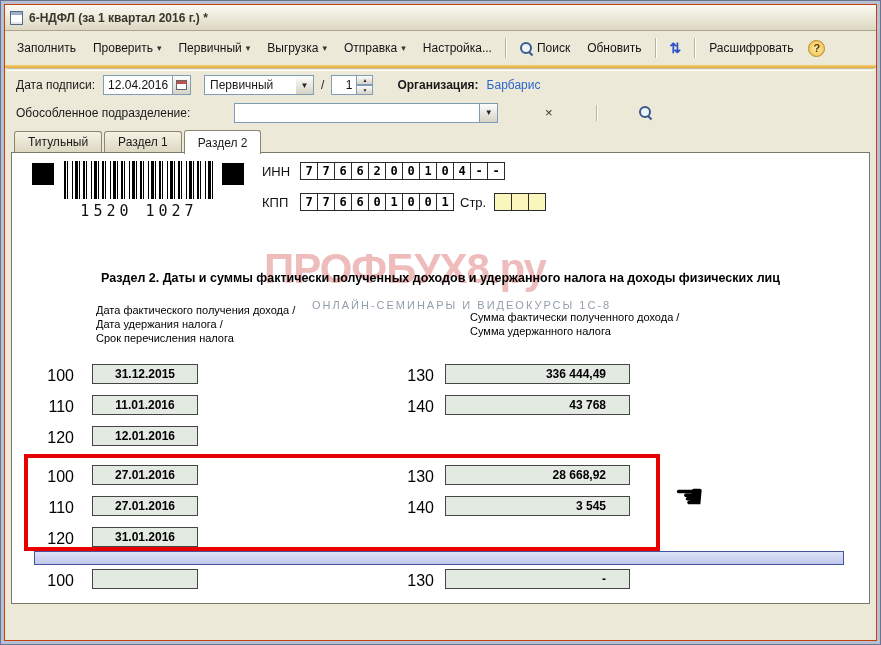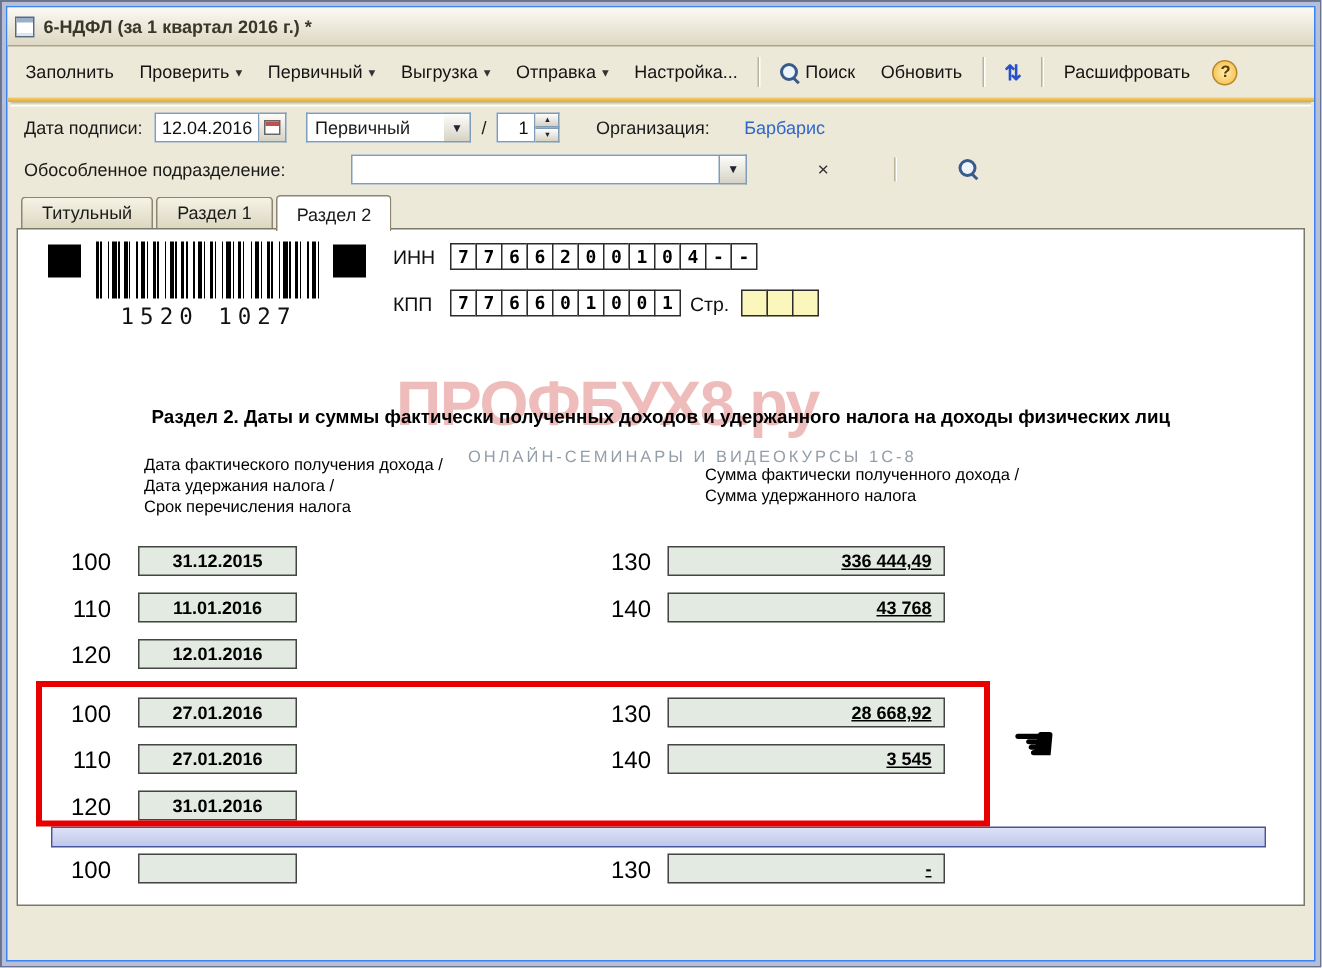--- a/index.html
+++ b/index.html
@@ -1,20 +1,20 @@
 <!DOCTYPE html>
 <html><head>
 <meta charset="utf-8">
 <style>
   * { margin:0; padding:0; box-sizing:border-box; }
   html,body { background:#ffffff; }
   body { font-family:"Liberation Sans", sans-serif; font-size:12px; color:#1a1a1a; }
 
   .window { position:relative; width:881px; height:645px; border:1px solid #6a7490;
-            box-shadow: inset 0 0 0 3px #b6bfd4; background:#3b82f6; overflow:hidden; }
+            box-shadow: inset 0 0 0 3px #b6bfd4; background:#c2410c; overflow:hidden; }
   .win-inner { position:absolute; inset:4px; display:flex; flex-direction:column; background:#ece9d8; }
 
   
   .titlebar { height:26px; display:flex; align-items:center;
               background:linear-gradient(#fbfaf3,#ddd8c2); border-bottom:1px solid #aaa68c; }
   .doc-icon { width:13px; height:14px; background:#fff; border:1px solid #5a6a84;
               box-shadow: inset 0 3px 0 #9ab0c8, inset 0 -2px 0 #dde6ef; margin:0 6px 0 5px; }
   .title-text { font-weight:bold; color:#39362a; white-space:nowrap; }
 
   
@@ -56,21 +56,21 @@
   .cal-icon { position:relative; width:11px; height:10px; border:1px solid #666; background:#fff; }
   .cal-icon::before { content:""; position:absolute; top:0; left:0; right:0; height:3px; background:#c05050; }
   .combo-text { width:92px; height:20px; border:1px solid #7f9db9; border-right:none; background:#fff;
                 padding:1px 5px; line-height:16px; }
   .combo-arr { font-size:8px; color:#223; }
   .slash { margin:0 7px; }
   .spin { display:inline-flex; flex-direction:column; }
   .spin button { width:16px; height:10px; border:1px solid #7f9db9; border-left:none; padding:0;
                  font-size:5px; line-height:5px; color:#223;
                  background:linear-gradient(#fdfdfb,#d6d2c4); }
-  .org-label { margin-left:24px; margin-right:23px; }
+  .org-label { margin-left:24px; margin-right:8px;font-weight:bold; }
   .org-link { color:#2f66cc; cursor:default; }
   .flat-btn { width:19px; height:19px; border:1px solid transparent; background:transparent; padding:0;
               display:inline-flex; align-items:center; justify-content:center; color:#333; font-size:13px; }
   .mini-sep { width:2px; height:16px; border-left:1px solid #b8b49a; border-right:1px solid #fff; margin:0 2px; }
 
   
   .tabs { height:26px; display:flex; align-items:flex-end; padding-left:9px; position:relative; z-index:5; }
   .tab { height:21px; padding:3px 13px 0; margin-right:2px; border:1px solid #8a8672; border-bottom:none;
          border-radius:3px 3px 0 0; background:linear-gradient(#f6f3e6,#dcd7c0); white-space:nowrap; cursor:default; }
   .tab.active { height:24px; background:#fff; margin-bottom:-2px; padding-top:5px; }
@@ -104,21 +104,21 @@
   .col-header.left { left:84px; top:150px; }
   .col-header.right { left:458px; top:157px; }
 
   .frow { position:absolute; left:0; width:100%; height:22px; z-index:1; }
   .rcode { position:absolute; top:3px; font-size:16px; color:#000; text-align:right; }
   .rc-left { left:16px; width:46px; }
   .rc-right { left:376px; width:46px; }
   .fbox { position:absolute; height:20px; background:#e3eae2; border:1px solid #454545;
           font-weight:bold; font-size:12px; line-height:18px; color:#000; }
   .fbox.date { left:80px; width:106px; text-align:center; }
-  .fbox.sum { left:433px; width:185px; text-align:right; padding-right:8px;text-decoration:underline; }
+  .fbox.sum { left:433px; width:185px; text-align:right; padding-right:23px; }
 
   .red-frame { position:absolute; left:12px; top:301px; width:636px; height:97px;
                border:4px solid #e80000; z-index:3; pointer-events:none; }
   .blue-bar { position:absolute; left:22px; top:398px; width:810px; height:14px;
               background:linear-gradient(#dde2f5,#bfc8ea); border:1px solid #46549e; z-index:2; }
   .hand { position:absolute; left:662px; top:326px; font-size:34px; line-height:1; color:#000; z-index:4; }
 </style>
 </head>
 <body>
 

